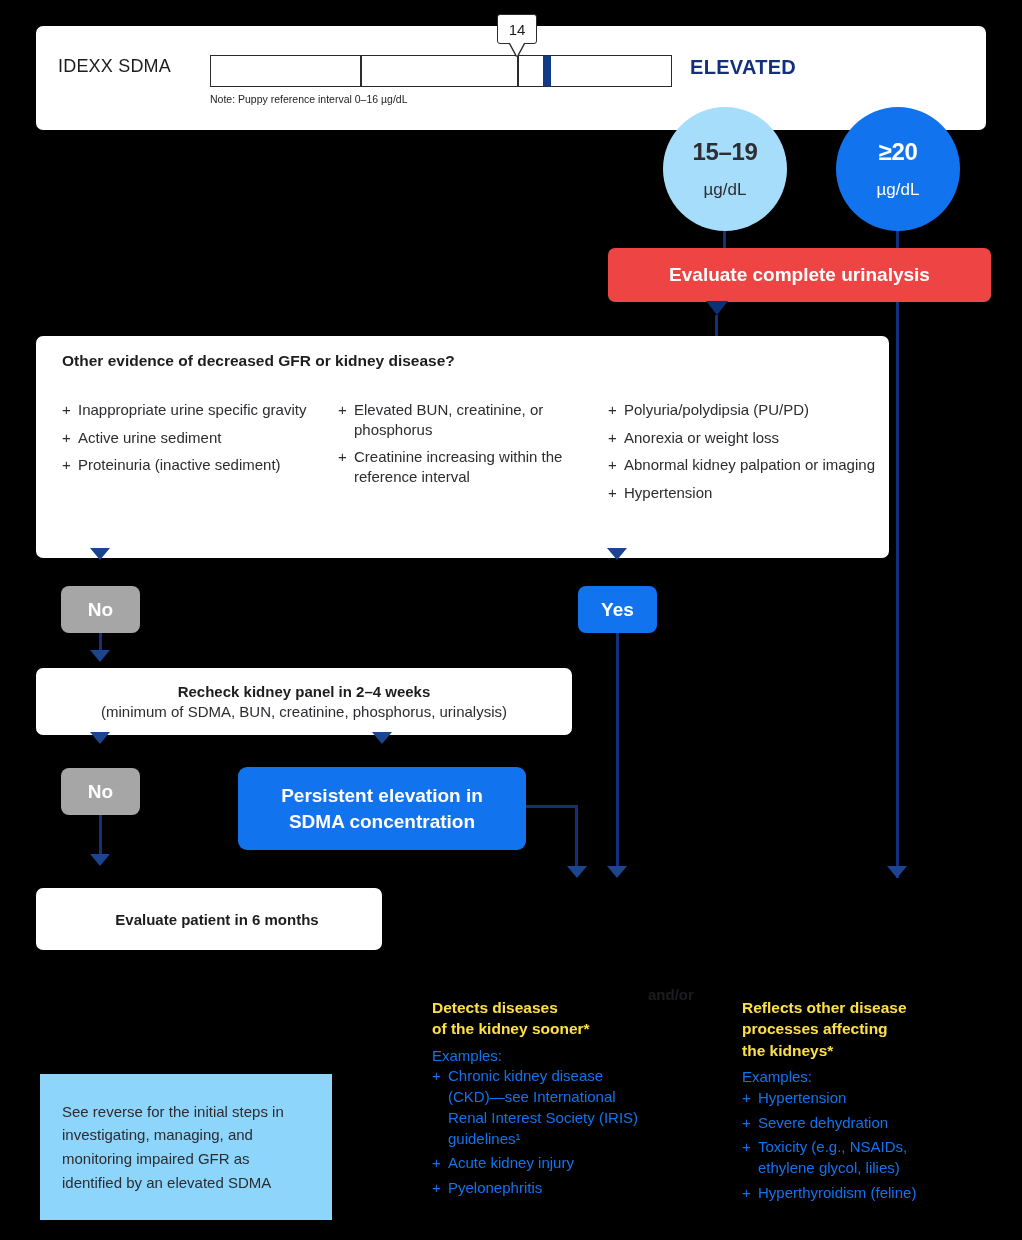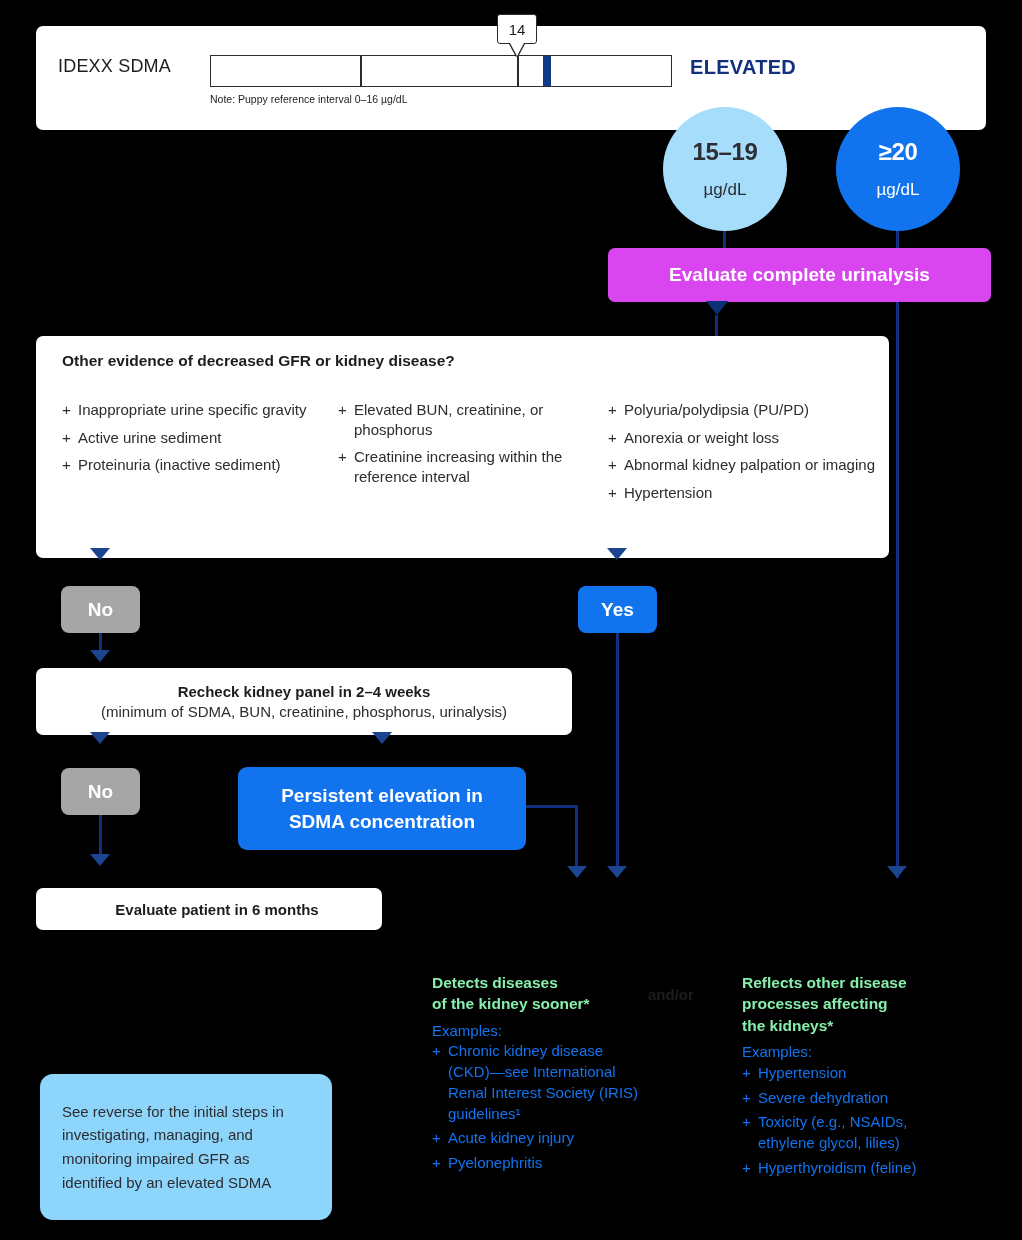--- a/index.html
+++ b/index.html
@@ -32,21 +32,21 @@
   .c-big{font-size:24px;font-weight:bold;letter-spacing:-.3px;}
   .c-sm{font-size:17px;margin-top:17px;}
 
   
   .vline{position:absolute;width:3px;background:#12307d;}
   .hline{position:absolute;height:3px;background:#12307d;}
   .arrowhead{position:absolute;width:0;height:0;border-left:10px solid transparent;
              border-right:10px solid transparent;border-top:12px solid #1b4591;}
 
   
-  #urinalysis{left:608px;top:248px;width:383px;height:54px;background:#d946ef;border-radius:7px;
+  #urinalysis{left:608px;top:248px;width:383px;height:54px;background:#ef4444;border-radius:7px;
               display:flex;align-items:center;justify-content:center;color:#fff;
               font-size:19px;font-weight:bold;}
   #urinalysis-tail{left:706px;top:301px;width:0;height:0;border-left:11px solid transparent;
               border-right:11px solid transparent;border-top:14px solid #0b3178;}
 
   
   #evidence{left:36px;top:336px;width:853px;height:222px;background:#fff;border-radius:7px;}
   #evidence-title{left:62px;top:352px;font-size:15.5px;font-weight:bold;color:#1d1d1f;}
   .col{position:absolute;font-size:15px;color:#2c2c31;line-height:1.30;}
   .bullet{display:flex;margin-bottom:8px;}
@@ -69,38 +69,38 @@
            display:flex;flex-direction:column;align-items:center;justify-content:center;}
   #recheck-l1{font-size:15px;font-weight:bold;color:#1d1d1f;}
   #recheck-l2{font-size:15px;color:#2c2c31;margin-top:3px;}
 
   
   #persistent{left:238px;top:767px;width:288px;height:83px;background:#1273ee;border-radius:9px;
               display:flex;flex-direction:column;align-items:center;justify-content:center;
               color:#fff;font-size:19px;font-weight:bold;line-height:1.32;text-align:center;}
 
   
-  #eval6{left:36px;top:888px;width:346px;height:42px;background:#fff;border-radius:7px;
+  #eval6{left:36px;top:888px;width:346px;height:62px;background:#fff;border-radius:7px;
          display:flex;align-items:center;justify-content:center;
          font-size:15px;font-weight:bold;color:#1d1d1f;padding-left:16px;}
 
   
   #gfr-panel{left:398px;top:886px;width:588px;height:308px;background:#fff;border-radius:7px;overflow:hidden;}
   #gfr-head{position:absolute;left:0;top:0;width:100%;height:57px;background:#1273ee;
             display:flex;align-items:center;justify-content:center;color:#fff;
             font-size:16px;font-weight:bold;}
   #gfr-left{left:432px;top:972px;width:215px;}
   #gfr-right{left:742px;top:972px;width:215px;}
-  .gfr-h{font-size:15.5px;font-weight:bold;color:#86efac;line-height:1.38;margin-bottom:6px;}
+  .gfr-h{font-size:15.5px;font-weight:bold;color:#fde047;line-height:1.38;margin-bottom:6px;margin-top:25px;}
   .gfr-ex{font-size:15px;color:#1273ee;line-height:1.38;}
   .gfr-ex .bullet{margin-bottom:4px;}
   #andor{left:648px;top:986px;font-size:15px;font-weight:bold;color:#1d1d1f;}
 
   
-  #see-reverse{left:40px;top:1074px;width:292px;height:146px;background:#8ed5fb;border-radius:13px;
+  #see-reverse{left:40px;top:1074px;width:292px;height:146px;background:#8ed5fb;border-radius:0;
                display:flex;align-items:center;padding:0 22px;
                font-size:15px;color:#2c2c31;line-height:1.58;}
 </style>
 </head>
 <body>
 
 <div class="stage">
 
   <div class="abs" id="sdma-card"></div>
 

